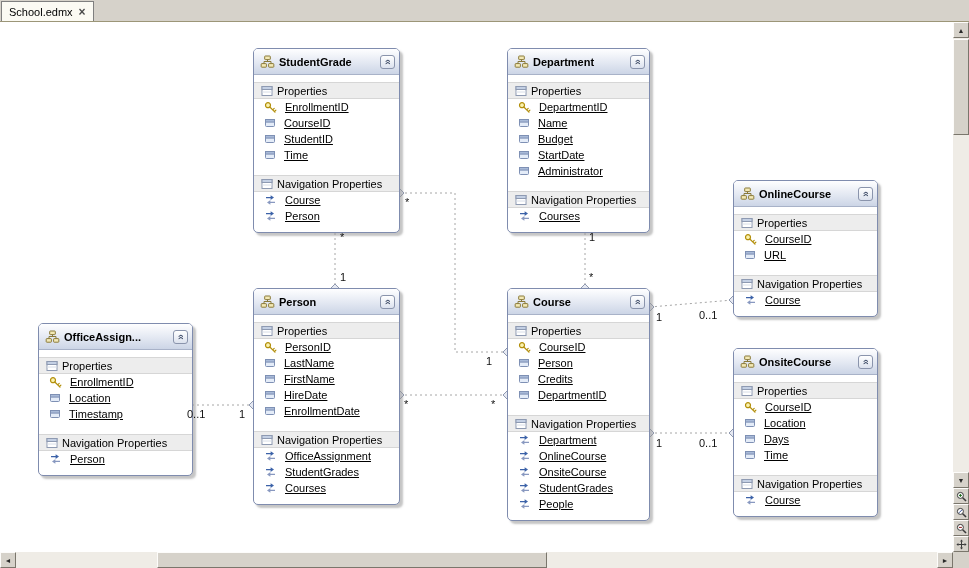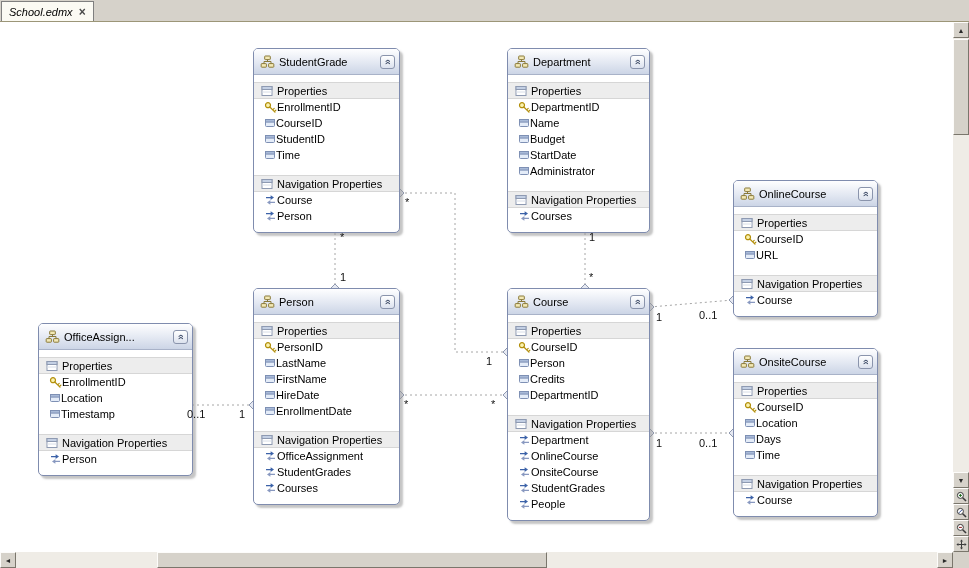--- a/index.html
+++ b/index.html
@@ -11,21 +11,21 @@
   }
   
   .tabstrip {
     position: absolute; left: 0; top: 0; width: 100%; height: 22px;
     background: #d6d2ca; border-bottom: 1px solid #9c9678;
     display: flex; align-items: flex-end; padding-left: 1px;
   }
   .tab {
     height: 20px; display: flex; align-items: center; gap: 6px;
     padding: 0 7px; background: #fbfaf3;
-    border: 1px solid #7f7f7f; border-bottom: none; font-size: 11px; font-style: italic;
+    border: 1px solid #7f7f7f; border-bottom: none; font-size: 11px;
   }
   .tab-close { color: #4a4a4a; font-weight: bold; font-size: 12px; line-height: 1; }
   
   .canvas {
     position: absolute; left: 0; top: 22px; width: 953px; height: 530px;
     background: #fff; overflow: hidden;
   }
   .connection-layer { position: absolute; left: 0; top: 0; width: 953px; height: 530px; }
   .mult { position: absolute; font-size: 11px; color: #111; line-height: 1.1; }
   
@@ -34,36 +34,36 @@
     border: 1px solid #7f8cae; border-radius: 5px;
     box-shadow: 3px 3px 2px rgba(150,150,150,.55);
     overflow: hidden;
   }
   .e-head {
     height: 26px; display: flex; align-items: center; gap: 4px;
     padding: 0 4px 0 6px;
     background: linear-gradient(#fefeff, #e3e8f2 55%, #ccd5e6);
     border-bottom: 1px solid #a8b2c8;
   }
-  .e-title { flex: 1; font-weight: normal; font-size: 11px; white-space: nowrap; overflow: hidden; }
+  .e-title { flex: 1; font-weight: bold; font-size: 11px; white-space: nowrap; overflow: hidden; }
   .collapse {
     width: 15px; height: 14px; flex: none;
     border: 1px solid #8a94ac; border-radius: 3px;
     background: linear-gradient(#ffffff, #dce2ee);
     display: flex; align-items: center; justify-content: center;
   }
   .chev { display: inline-block; transform: rotate(-90deg); font-size: 10px; font-weight: bold; color: #3c4a66; line-height: 1; }
   .e-body { padding: 7px 0 8px; }
   .sect {
     height: 17px; background: #ededed;
     border-top: 1px solid #d6d6d6; border-bottom: 1px solid #d6d6d6;
     display: flex; align-items: center; gap: 4px; padding-left: 7px; white-space: nowrap;
   }
   .sect.m { margin-top: 12px; }
-  .row { height: 16px; display: flex; align-items: center; gap: 0; padding-left: 10px; white-space: nowrap; }
+  .row { height: 16px; display: flex; align-items: center; gap: 8px; padding-left: 10px; white-space: nowrap; text-decoration: underline; }
   .ic { display: inline-flex; align-items: center; flex: none; }
   
   .vscroll { position: absolute; right: 0; top: 22px; width: 16px; height: 530px; background: #efece6; }
   .hscroll { position: absolute; left: 0; bottom: 0; width: 953px; height: 16px; background: #efece6; }
   .sbtn {
     position: absolute; width: 16px; height: 16px; background: #d6d2ca;
     border: 1px solid; border-color: #fdfcfa #7a766c #7a766c #fdfcfa;
     display: flex; align-items: center; justify-content: center;
     font-size: 7px; color: #2a2a2a;
   }

